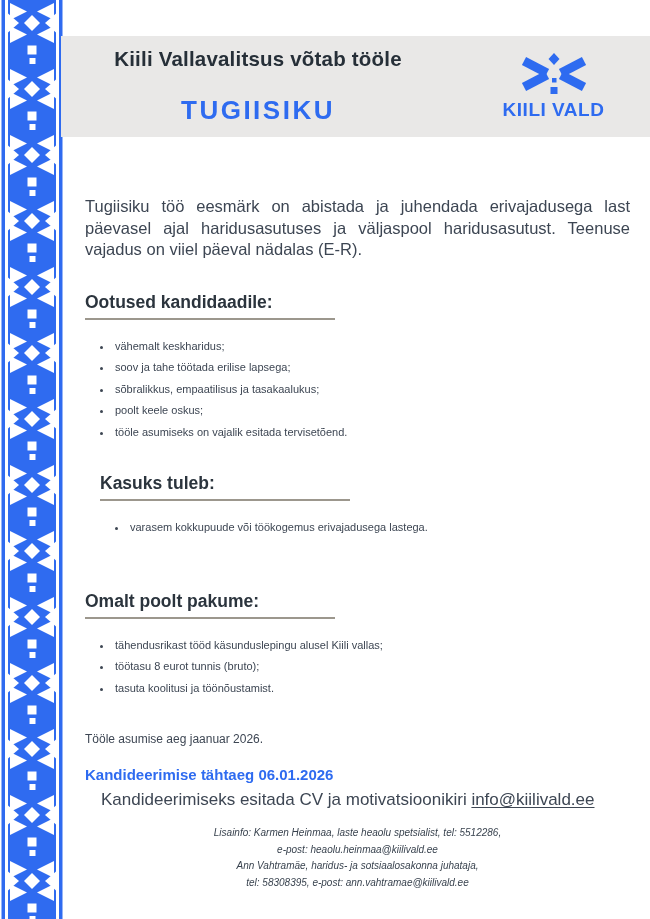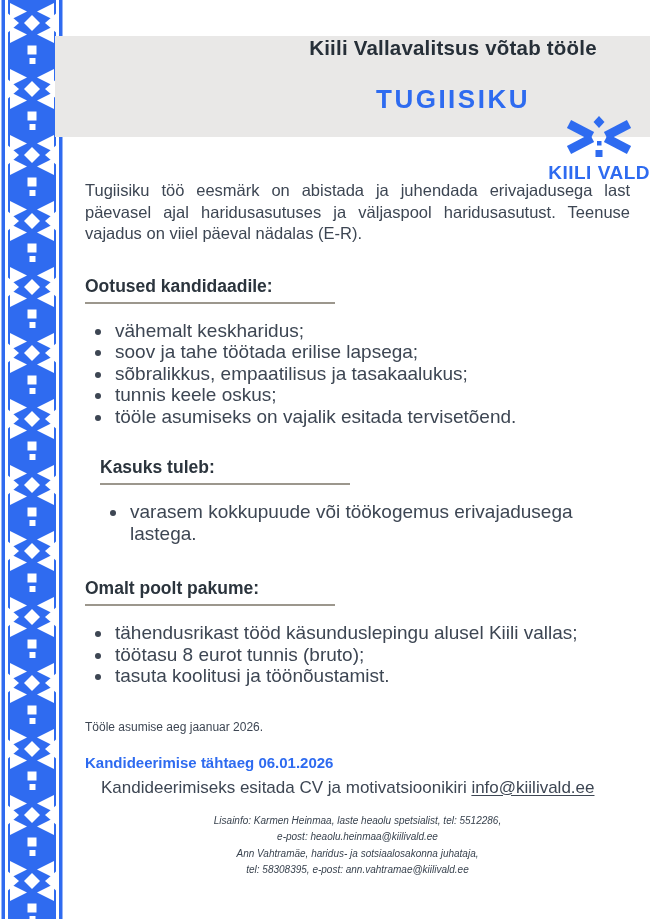--- a/index.html
+++ b/index.html
@@ -6,40 +6,40 @@
   .page{
     position:relative;width:650px;height:919px;overflow:hidden;
     background:#ffffff;
     font-family:"Liberation Sans","DejaVu Sans",sans-serif;
     color:#3d4653;
   }
   
   .border-pattern{position:absolute;left:0;top:0;width:65px;height:919px;}
   
   .header{
-    position:absolute;left:55px;top:36px;right:0;height:101px;
-    display:flex;align-items:flex-end;background:var(--header_bg,#e9e8e7);flex-direction:column;
+    position:absolute;left:61px;top:36px;right:0;height:101px;
+    display:flex;align-items:center;background:var(--header_bg,#e9e8e7);
   }
   .header-left{width:394px;display:flex;flex-direction:column;justify-content:center;align-items:center;}
   .header-divider{width:2px;background:#55554d;}
   .header-right{flex:1;display:flex;flex-direction:column;justify-content:center;align-items:center;}
   .suptitle{font-size:20.5px;font-weight:bold;color:#262f38;letter-spacing:.2px;}
   .maintitle{font-size:26px;font-weight:bold;color:var(--blue,#2e6bf0);letter-spacing:2.5px;margin-top:24px;}
   .logo-icon{display:block;}
   .logo-text{font-size:19px;font-weight:bold;color:var(--blue,#2e6bf0);letter-spacing:.5px;margin-top:3px;}
   
-  .body{position:absolute;left:85px;top:180px;width:545px;}
+  .body{position:absolute;left:85px;top:196px;width:545px;}
   .intro{font-size:16.5px;line-height:21.5px;text-align:justify;margin:0;}
   .section{margin-top:0;}
   .section-heading{font-size:17.5px;font-weight:bold;color:#2b343d;margin:0;}
   .heading-rule{width:250px;height:2px;background:#9c978d;margin-top:5px;}
   .sec1{margin-top:31px;}
   .sec2{margin-top:30px;margin-left:15px;}
-  .sec3{margin-top:34px;}
-  ul.bullets{margin:16px 0 0 0;padding-left:28px;font-size:19px;line-height:21.5px;}
+  .sec3{margin-top:52px;}
+  ul.bullets{margin:16px 0 0 0;padding-left:28px;font-size:11px;line-height:21.5px;}
   ul.bullets li{margin:0;padding-left:2px;}
   .start-date{margin:33px 0 0 0;font-size:12px;}
   .deadline{margin:20px 0 0 0;font-size:15px;font-weight:bold;color:var(--blue,#2e6bf0);}
   .apply{margin:7px 0 0 16px;font-size:17px;}
   .apply-email{text-decoration:underline;color:inherit;text-underline-offset:2px;}
   .footer{margin-top:15px;text-align:center;font-style:italic;font-size:10px;line-height:16.5px;color:#39434f;}
 </style>
 </head>
 <body>
 
@@ -90,21 +90,21 @@
 
     <p class="intro">Tugiisiku töö eesmärk on abistada ja juhendada erivajadusega last päevasel ajal haridusasutuses ja väljaspool haridusasutust. Teenuse vajadus on viiel päeval nädalas (E-R).</p>
 
     <div class="section sec1">
       <div class="section-heading">Ootused kandidaadile:</div>
       <div class="heading-rule"></div>
       <ul class="bullets">
         <li>vähemalt keskharidus;</li>
         <li>soov ja tahe töötada erilise lapsega;</li>
         <li>sõbralikkus, empaatilisus ja tasakaalukus;</li>
-        <li>tunnis keele oskus;</li>
+        <li>poolt keele oskus;</li>
         <li>tööle asumiseks on vajalik esitada tervisetõend.</li>
       </ul>
     </div>
 
     <div class="section sec2">
       <div class="section-heading">Kasuks tuleb:</div>
       <div class="heading-rule"></div>
       <ul class="bullets">
         <li>varasem kokkupuude või töökogemus erivajadusega lastega.</li>
       </ul>

